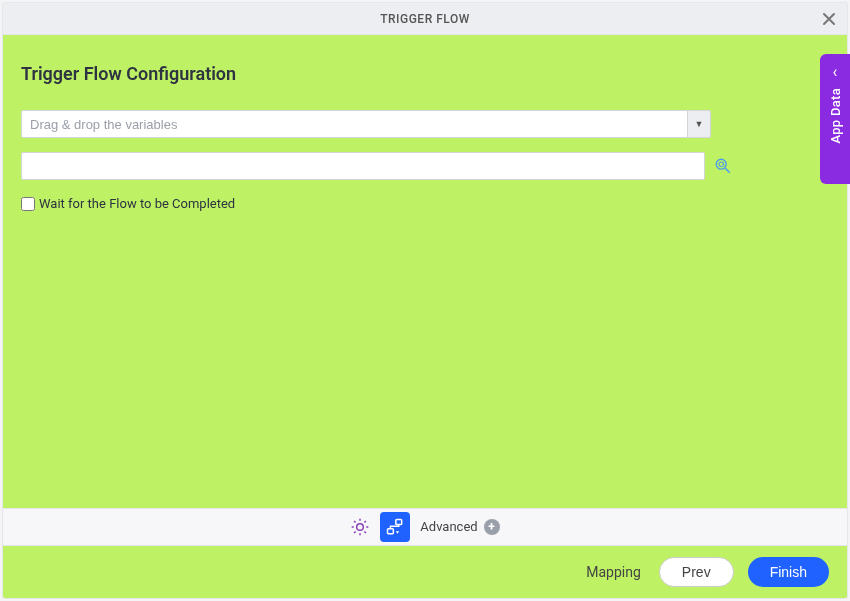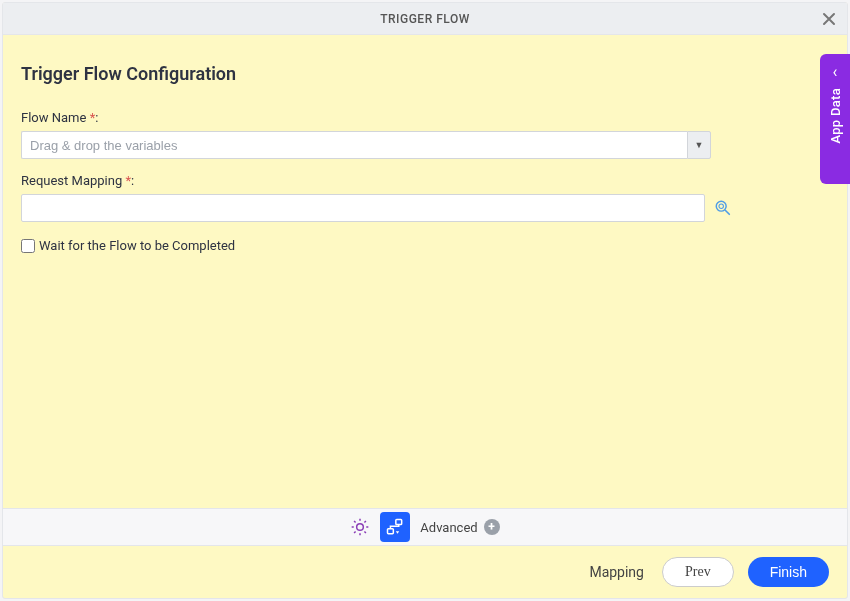--- a/index.html
+++ b/index.html
@@ -8,21 +8,21 @@
     background: #f4f4f6;
     width: 850px;
     height: 601px;
     overflow: hidden;
     color: #333;
     position: relative;
   }
   .modal {
     position: absolute;
     top: 2px; left: 2px; right: 2px; bottom: 2px;
-    background: #fef9c3;
+    background: #bef264;
     border: 1px solid #e4e6ea;
     border-radius: 3px;
     display: flex;
     flex-direction: column;
   }
   .header {
     height: 32px;
     background: #eceef1;
     display: flex;
     align-items: center;
@@ -149,21 +149,20 @@
     background: #1f62ff;
     border-radius: 4px;
     display: flex; align-items: center; justify-content: center;
     color: #fff;
     cursor: pointer;
   }
   .advanced-label {
     font-size: 13px;
     color: #444;
     display: flex;
-    align-items: center;
     gap: 6px;
     cursor: pointer;
   }
   .plus-circle {
     width: 16px; height: 16px;
     background: #9aa0a9;
     border-radius: 50%;
     color: #fff;
     font-size: 12px;
     font-weight: bold;
@@ -186,21 +185,20 @@
     padding: 6px 4px;
   }
   .btn-prev {
     font-size: 14px;
     color: #444;
     border: 1px solid #ccc;
     background: #fff;
     border-radius: 16px;
     padding: 6px 22px;
     cursor: pointer;
-    font-family: Liberation Serif, serif;
   }
   .btn-finish {
     font-size: 14px;
     color: #fff;
     background: #1f62ff;
     border: none;
     border-radius: 16px;
     padding: 7px 22px;
     cursor: pointer;
     font-weight: 500;
@@ -248,35 +246,27 @@
     <div class="close-btn">
       <svg width="16" height="16" viewBox="0 0 16 16">
           <path d="M3 3 L13 13 M13 3 L3 13" stroke="currentColor" stroke-width="2" fill="none" stroke-linecap="round"></path>
         </svg>
     </div>
   </div>
 
   <div class="content">
     <h2 class="page-title">Trigger Flow Configuration</h2>
 
-    <label class="form-label">
-      <span>Flow Name</span>
-      <span class="required">*</span><span>:</span>
-    </label>
     <div class="combo">
       <input class="combo-input" type="text" placeholder="Drag &amp; drop the variables" style="">
       <div class="combo-btn">
         <span>▼</span>
       </div>
     </div>
 
-    <label class="form-label">
-      <span>Request Mapping</span>
-      <span class="required">*</span><span>:</span>
-    </label>
     <div class="mapping-row">
       <input class="text-input" type="text" style="">
       <div class="magnify-btn">
         <svg width="18" height="18" viewBox="0 0 20 20">
           <circle cx="8" cy="8" r="5.5" stroke="currentColor" stroke-width="1.6" fill="none"></circle>
           <circle cx="8" cy="8" r="2.5" stroke="currentColor" stroke-width="1.2" fill="none"></circle>
           <line x1="12.5" y1="12.5" x2="17" y2="17" stroke="currentColor" stroke-width="1.8" stroke-linecap="round"></line>
         </svg>
       </div>
     </div>

